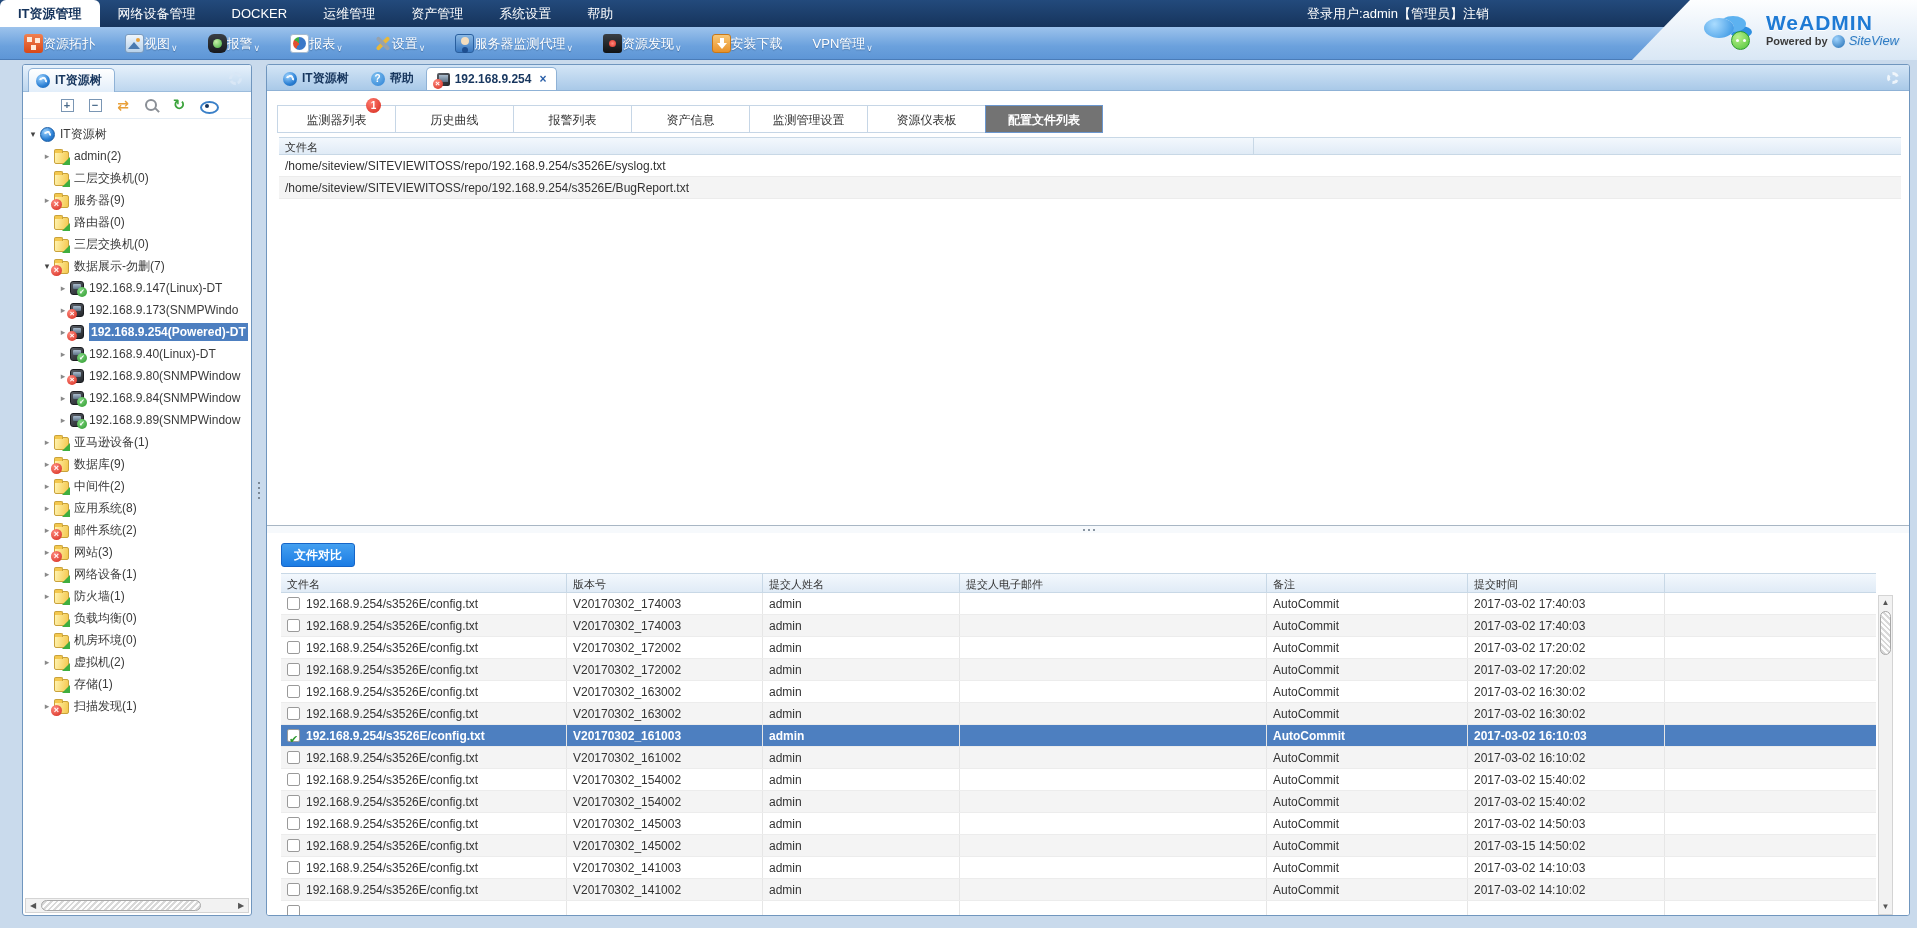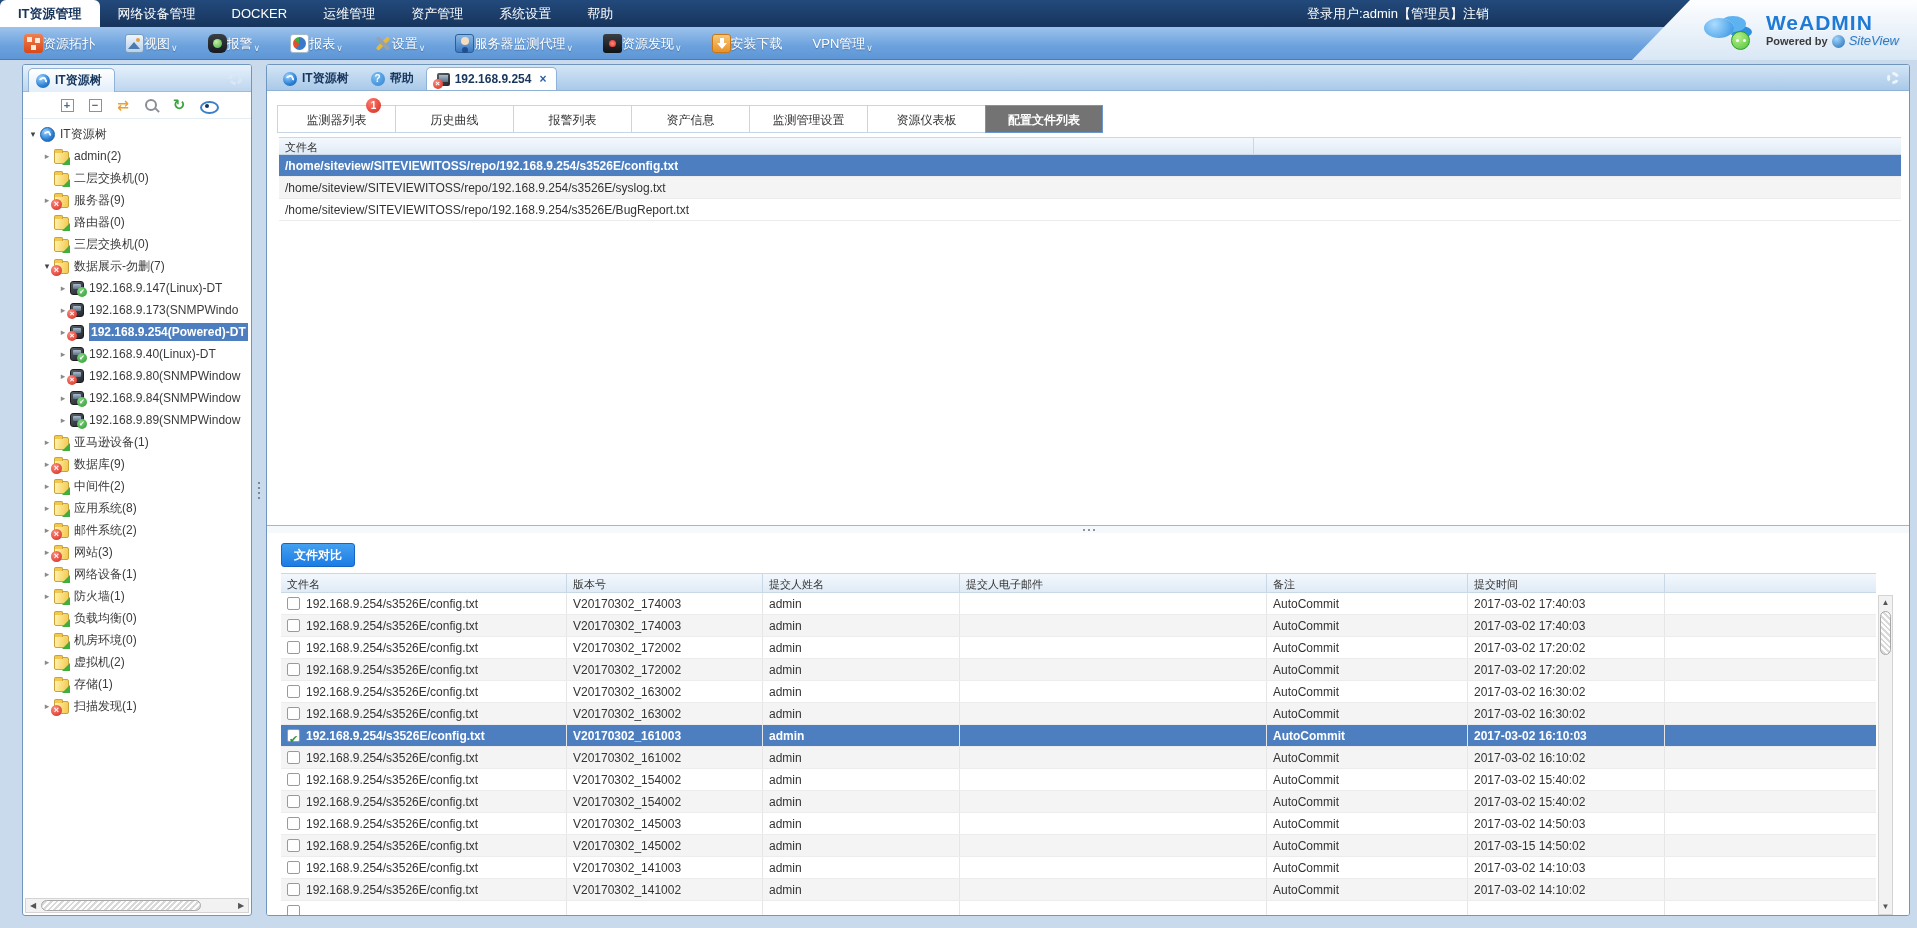--- a/index.html
+++ b/index.html
@@ -479,23 +479,20 @@
           </span>
         </div>
 
       <div class="filewrap">
         <div class="fhead">
           <span class="fc1">文件名</span>
           <span class="fc2"></span>
         </div>
         <div>
 
-        <div class="frow selected">
-              <span class="fp">/home/siteview/SITEVIEWITOSS/repo/192.168.9.254/s3526E/config.txt</span>
-            </div>
             <div class="frow">
               <span class="fp">/home/siteview/SITEVIEWITOSS/repo/192.168.9.254/s3526E/syslog.txt</span>
             </div>
             <div class="frow">
               <span class="fp">/home/siteview/SITEVIEWITOSS/repo/192.168.9.254/s3526E/BugReport.txt</span>
             </div>
           </div>
       </div>
 
       <div class="hsplitter"></div>

